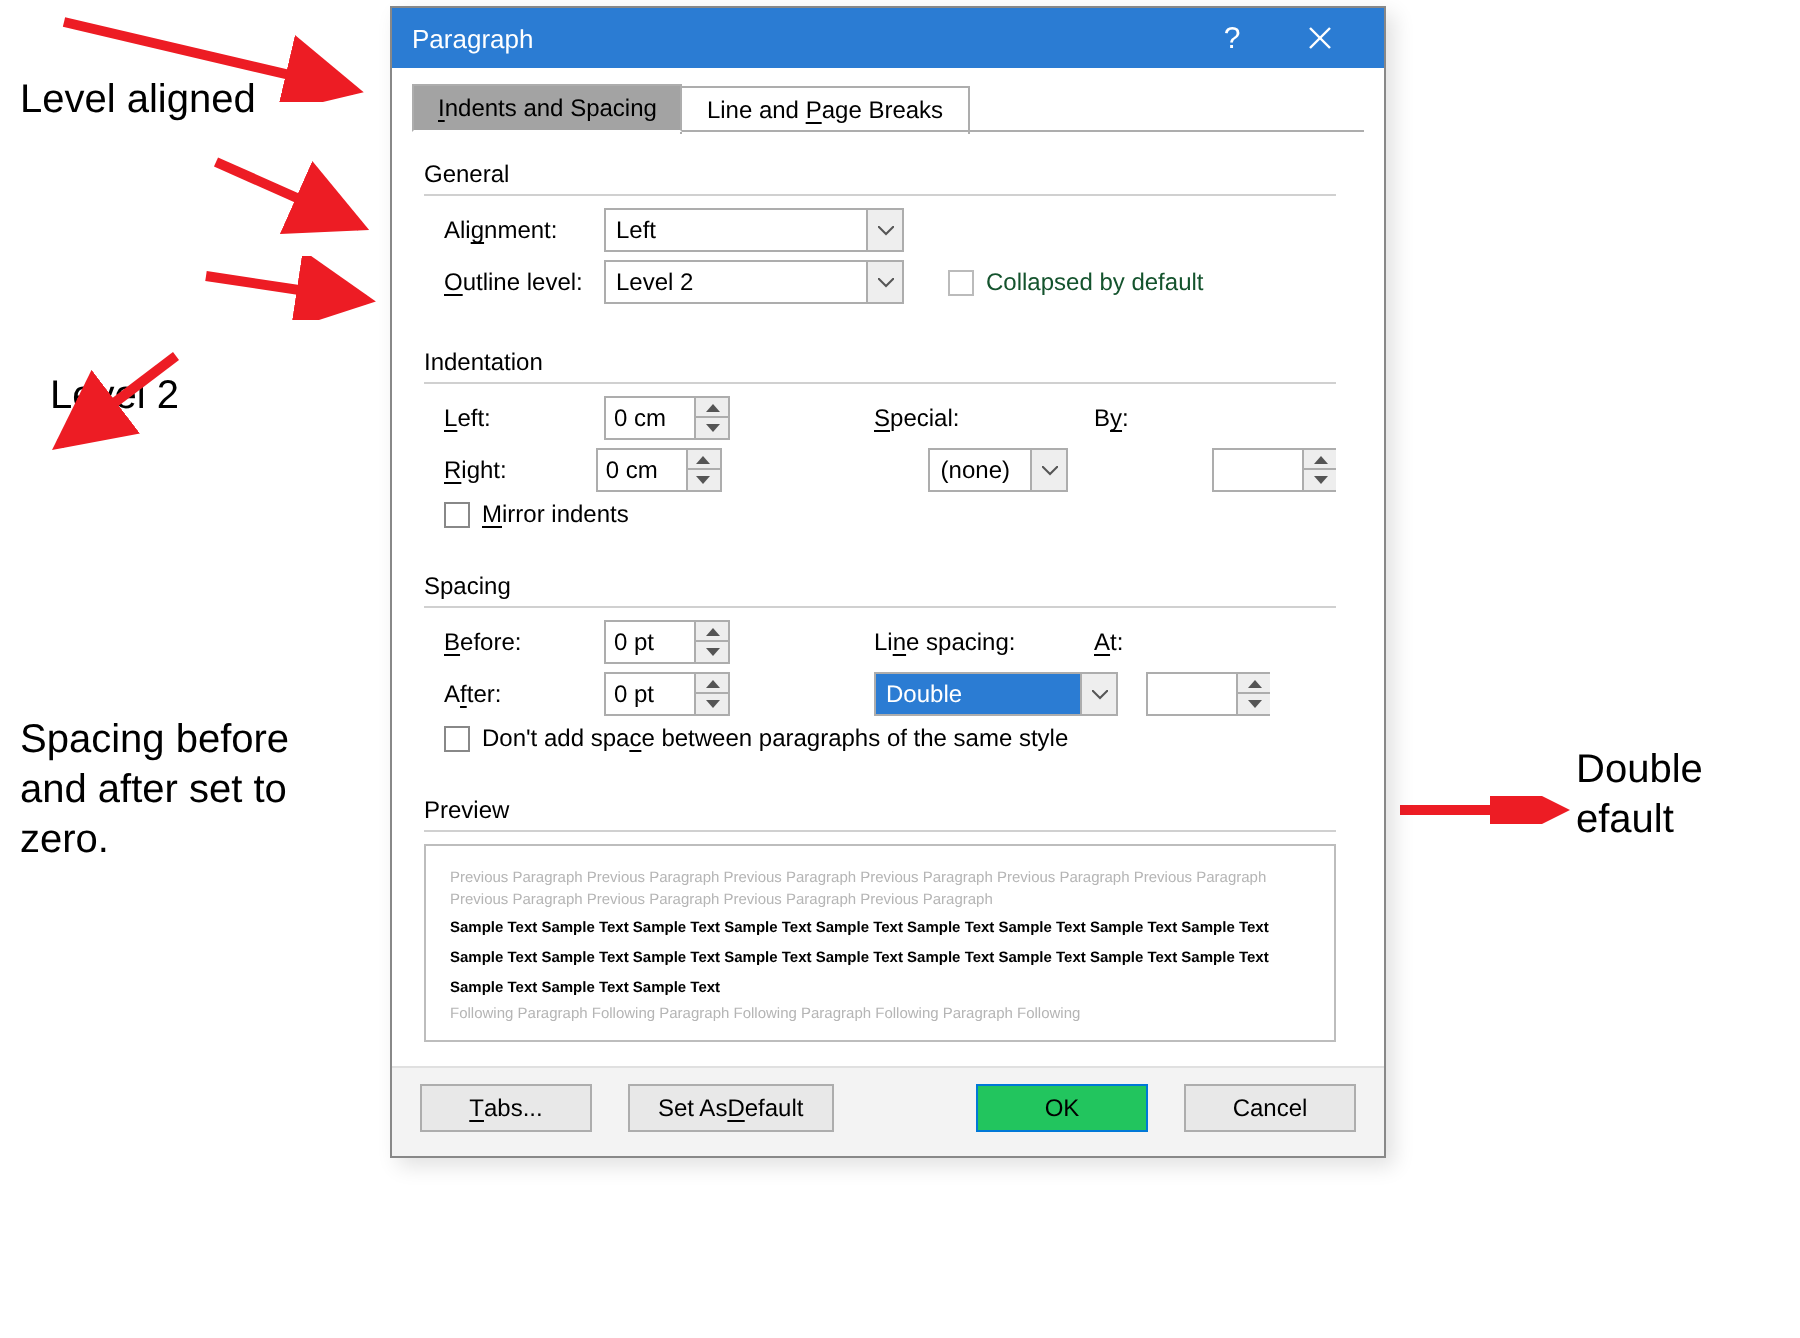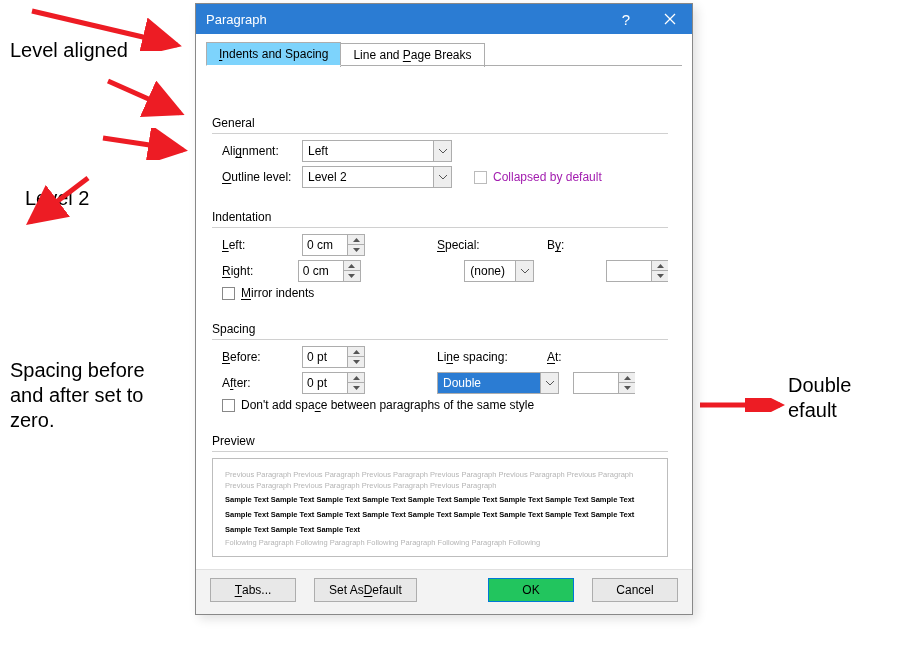--- a/index.html
+++ b/index.html
@@ -21,48 +21,48 @@
     border: 1px solid #888;
     background: #fff;
     box-shadow: 4px 4px 10px rgba(0,0,0,.12);
   }
   .titlebar {
     background: #2b7cd3;
     color: #fff;
     height: 30px;
     display: flex;
     align-items: center;
-    padding: 0 0 0 10px;
+    padding: 0 10px 0 10px;
     font-size: 13px;
   }
   .titlebar .spacer { flex:1; }
   .titlebar .tb-btn {
     width: 44px;
     height: 30px;
     display: flex;
     align-items: center;
     justify-content: center;
     color: #fff;
     font-size: 15px;
   }
   .tabrow { display:flex; padding: 8px 10px 0 10px; }
   .tab {
     border: 1px solid #adadad;
     border-bottom: none;
     padding: 4px 12px;
-    background: #7dd3fc;
+    background: #a3a3a3;
     position: relative;
     margin-right: -1px;
     font-size: 12px;
   }
   .tab.inactive { background:#fff; border-top-color:#adadad; top:1px; color:#000; }
   .tab.active { z-index:2; border-bottom:1px solid #fff;}
   .tabline { border-top:1px solid #adadad; margin:0 10px; position:relative; top:-1px; }
   .u { text-decoration: underline; text-underline-offset: 2px; }
-  .body { padding: 5px 24px 12px 16px; margin-top: 36px; }
+  .body { padding: 5px 24px 12px 16px; }
   .section-label { margin-top:8px; font-size:12px; }
   .thinline { border-top:1px solid #d0d0d0; margin:3px 0 6px 0; }
   .row { display:flex; align-items:center; margin:4px 0; }
   .lbl { width:80px; }
   .sel {
     border:1px solid #adadad;
     height:22px;
     display:flex;
     align-items:center;
     padding:0 0 0 5px;
@@ -72,21 +72,21 @@
   .sel-arrow {
     width:18px; height:20px;
     border-left:1px solid #adadad;
     margin-left:auto;
     display:flex; align-items:center; justify-content:center;
     background:#eee;
   }
   .sel-arrow svg{ width:8px; height:5px; }
   .chk { width:13px;height:13px;border:1px solid #888;display:inline-block;margin-right:6px;background:#fff;vertical-align:middle;}
   .chk.dis { border-color:#bbb;}
-  .disabled { color:#a21caf; }
+  .disabled { color:#14532d; }
   .spinner {
     display:flex; height:22px; border:1px solid #adadad; background:#fff;
   }
   .spinner input {
     border:none; width:44px; padding:0 4px; font-size:12px; outline:none;
   }
   .spin-btns { display:flex; flex-direction:column; border-left:1px solid #adadad; }
   .spin-btns div {
     height:10px; width:16px; display:flex;align-items:center;justify-content:center; background:#eee;
   }

